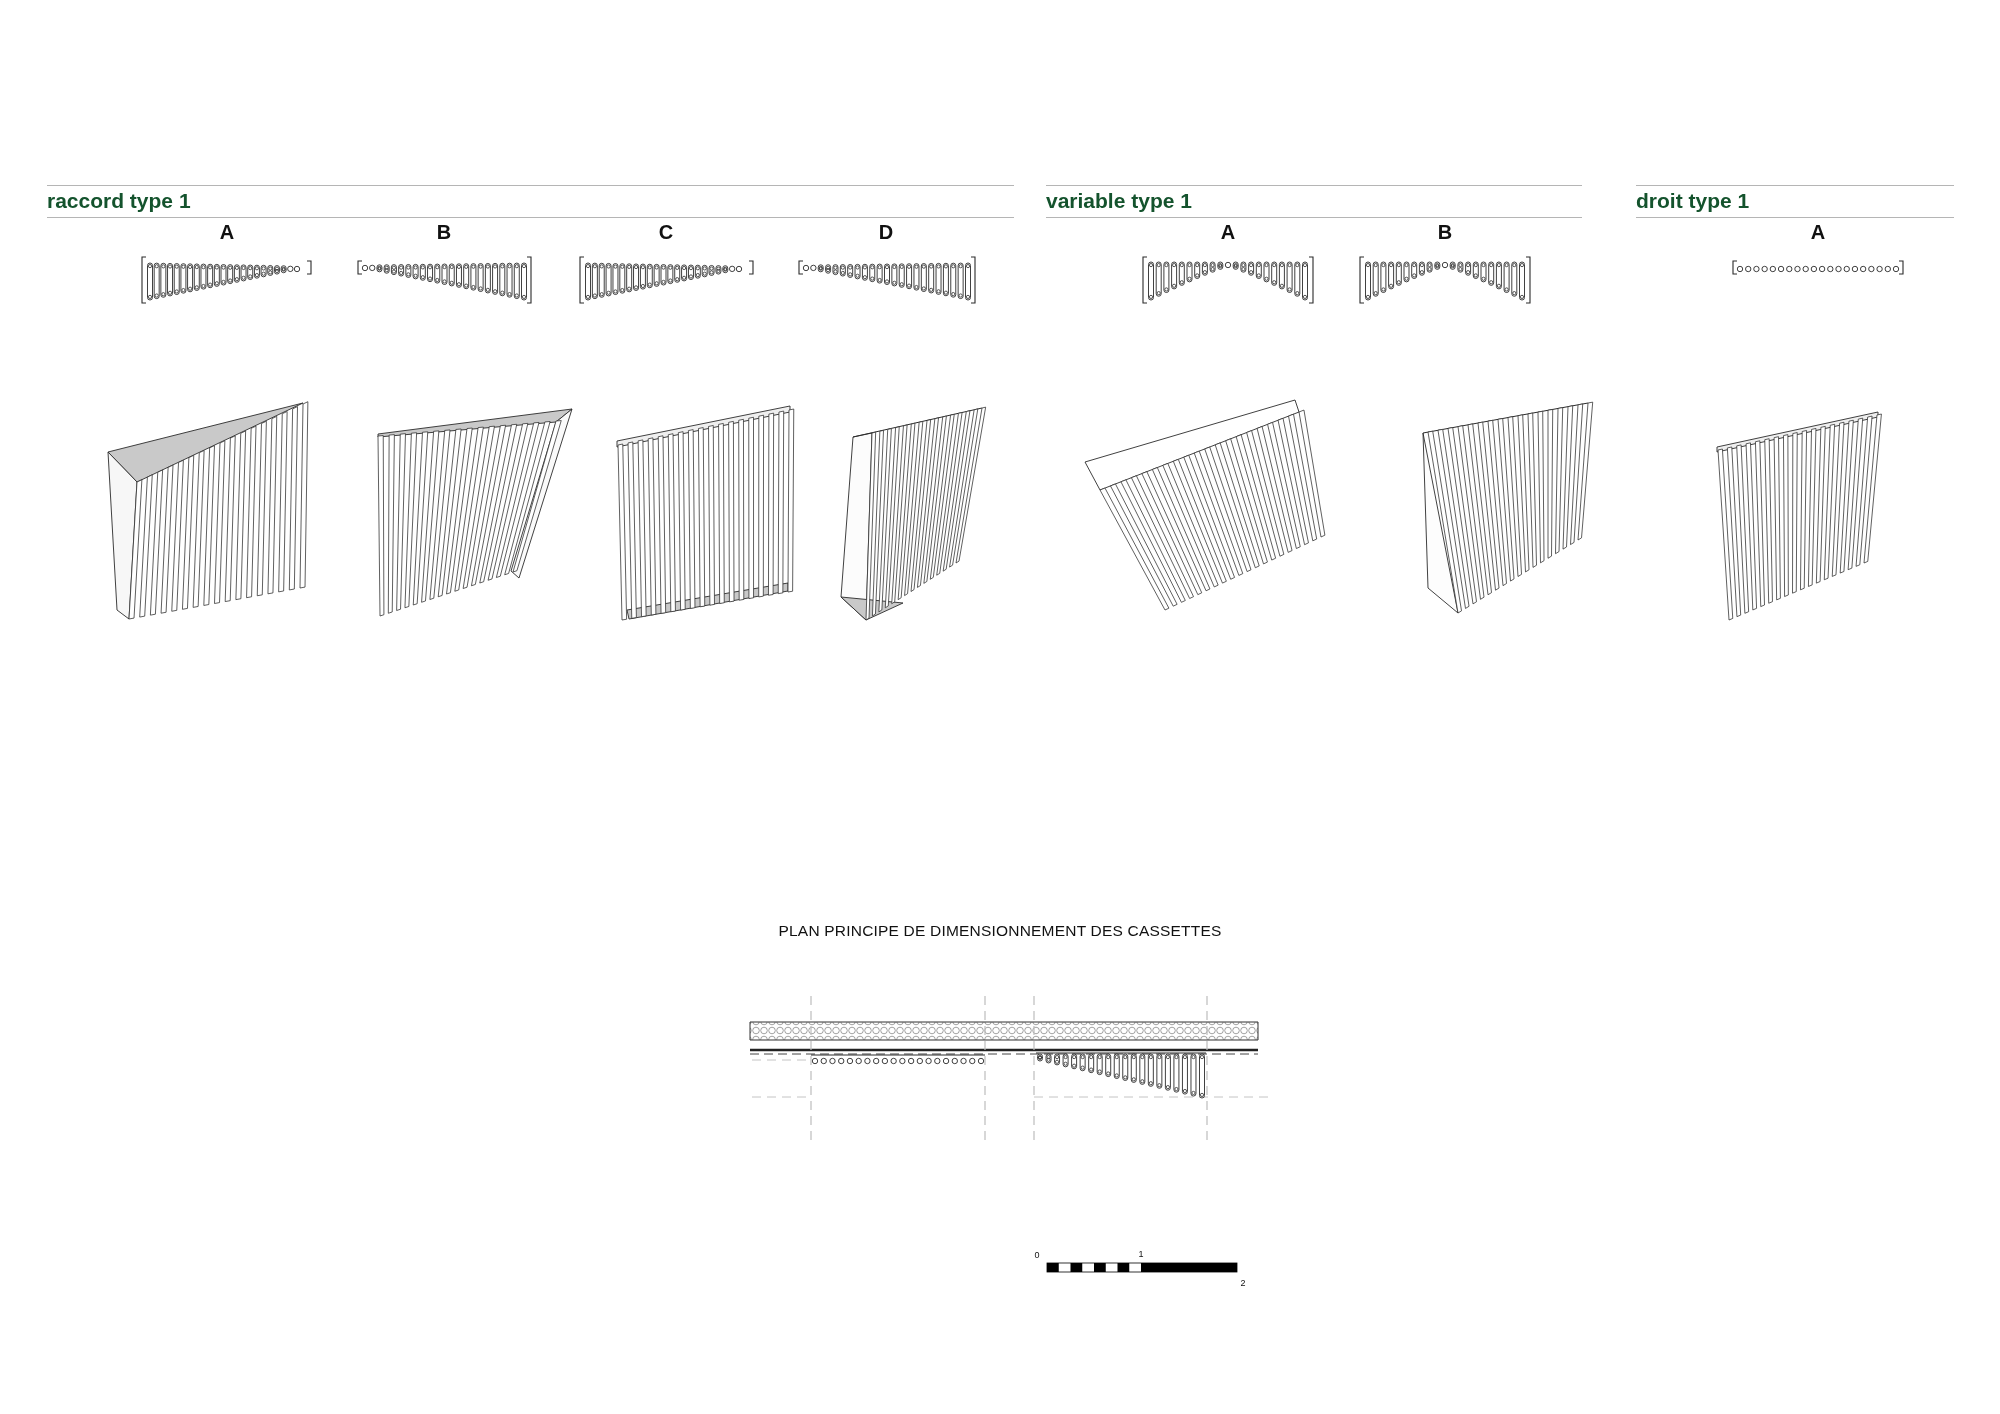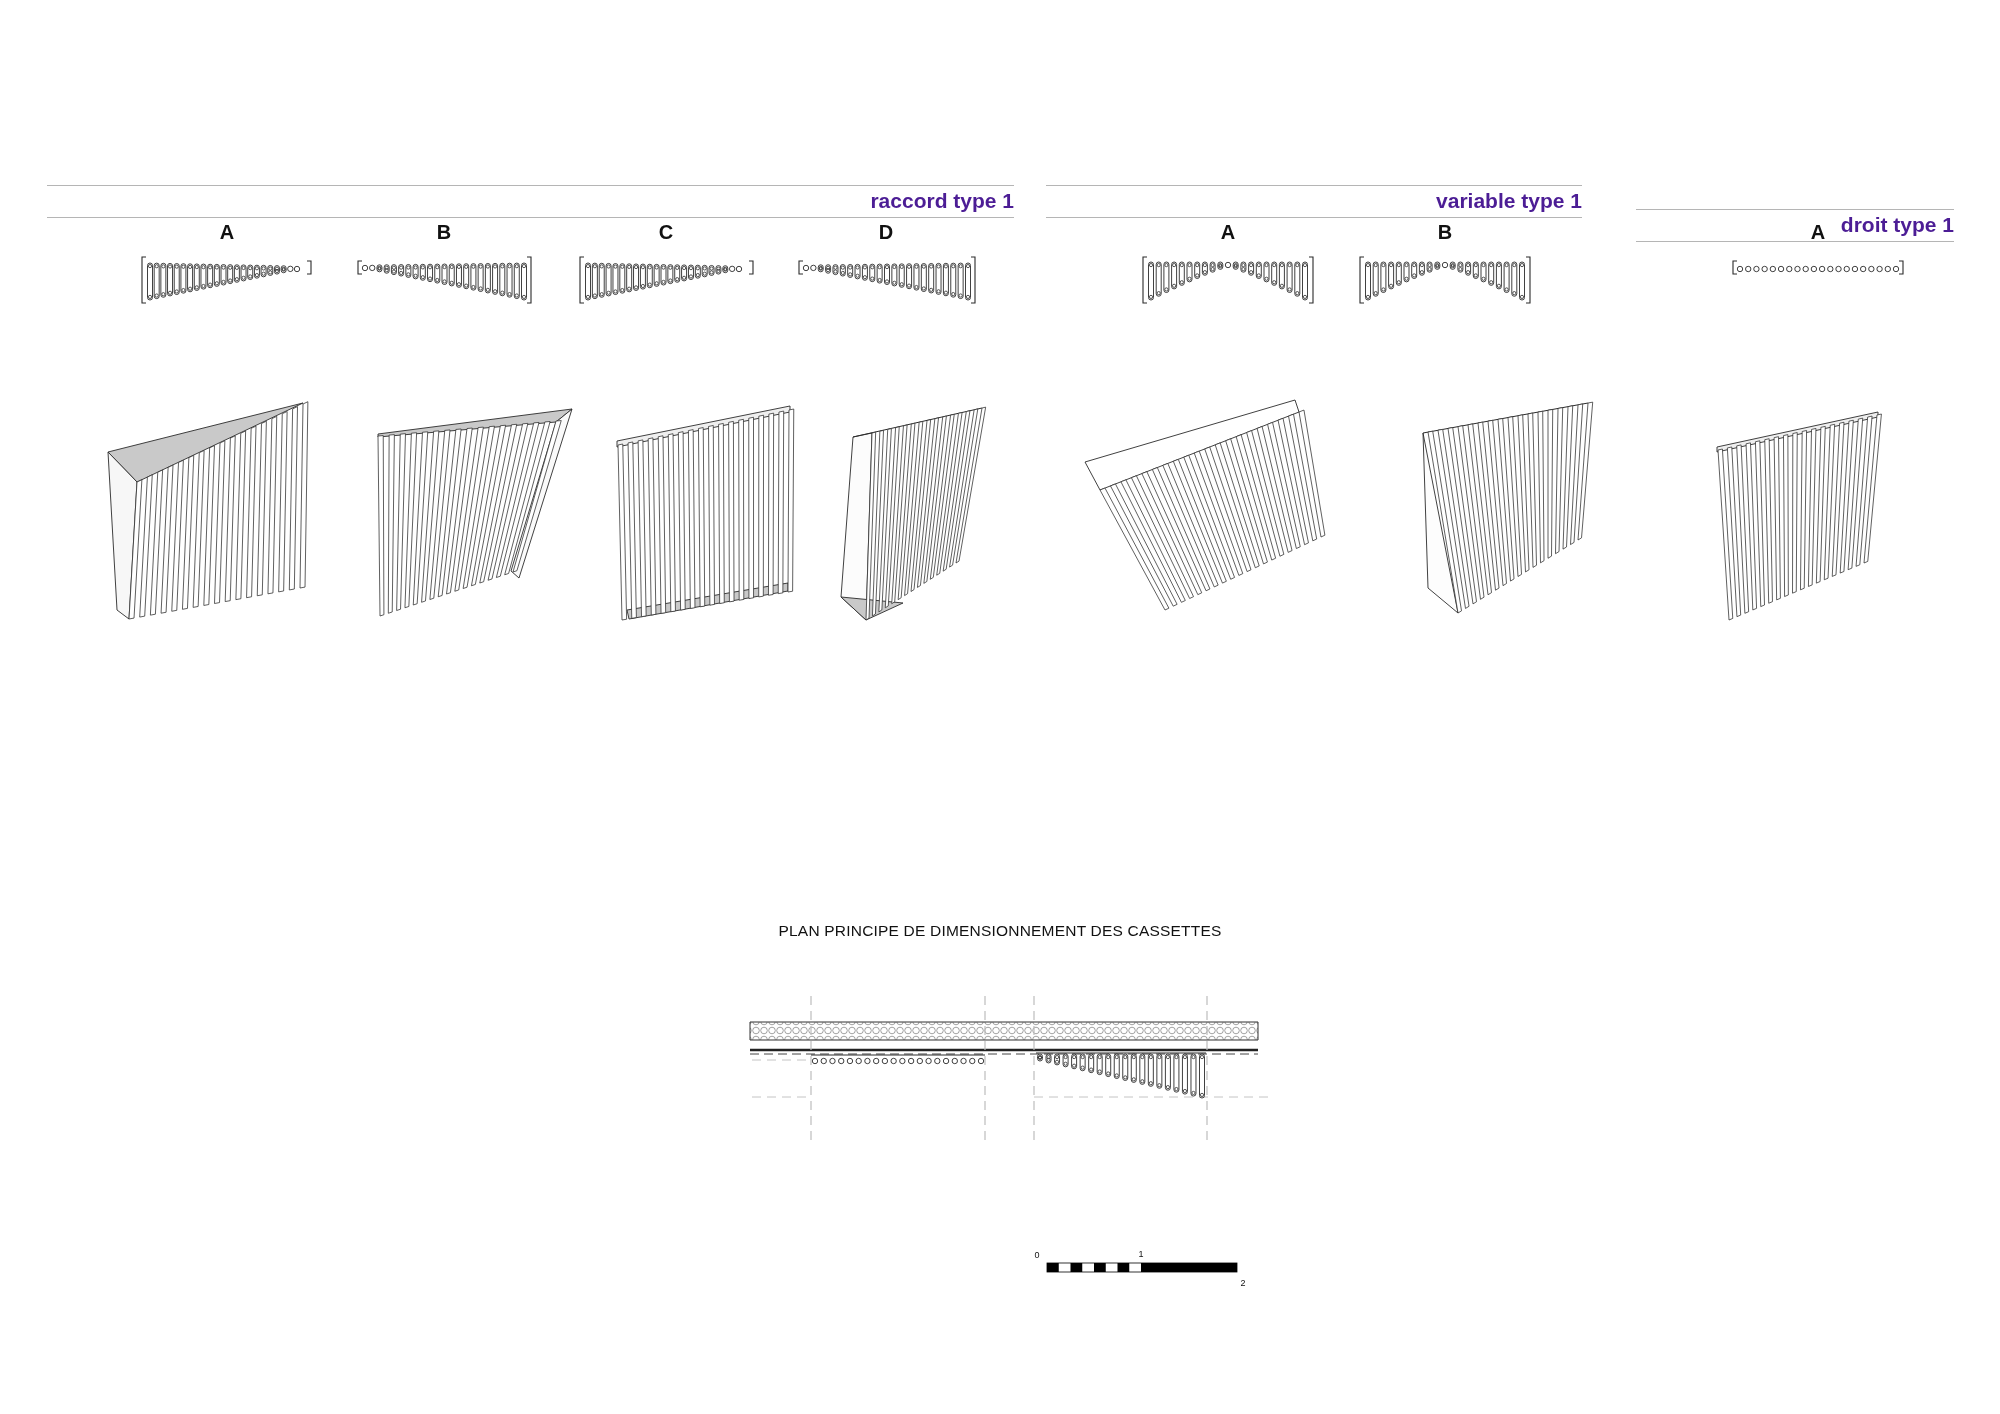--- a/index.html
+++ b/index.html
@@ -1,21 +1,21 @@
 <!DOCTYPE html>
 <html><head>
 <meta charset="utf-8">
 <style>
   html,body{margin:0;padding:0;background:#fff;}
   #canvas{position:relative;width:2000px;height:1414px;background:#ffffff;
           font-family:"Liberation Sans",sans-serif;overflow:hidden;}
   .section-header{position:absolute;}
   .section-header .rule{height:0;border-top:1px solid #b5b5b5;}
-  .section-header .sec-title{text-align:right;font-weight:bold;font-size:21px;
-          color:#4c1d95;line-height:26px;padding:2px 0 3px 0;white-space:nowrap;}
+  .section-header .sec-title{text-align:left;font-weight:bold;font-size:21px;
+          color:#14532d;line-height:26px;padding:2px 0 3px 0;white-space:nowrap;}
   .variant-label{position:absolute;top:221px;transform:translateX(-50%);
           font-weight:bold;font-size:20px;color:#111;}
   #drawing{position:absolute;left:0;top:0;}
   .plan-title{position:absolute;left:1000px;top:922px;transform:translateX(-50%);
           font-weight:normal;font-size:15.5px;letter-spacing:.2px;color:#111;white-space:nowrap;}
 </style>
 </head>
 <body>
 
 <div id="canvas">
@@ -728,19 +728,19 @@
     <div class="variant-label" style="left: 444px;">B</div>
     <div class="variant-label" style="left: 666px;">C</div>
     <div class="variant-label" style="left: 886px;">D</div>
     <div class="section-header" style="left: 1046px; top: 185px; width: 536px;">
       <div class="rule"></div>
       <div class="sec-title">variable type 1</div>
       <div class="rule"></div>
     </div>
     <div class="variant-label" style="left: 1228px;">A</div>
     <div class="variant-label" style="left: 1445px;">B</div>
-    <div class="section-header" style="left: 1636px; top: 185px; width: 318px; margin-top: 24px;">
+    <div class="section-header" style="left: 1636px; top: 185px; width: 318px;">
       <div class="rule"></div>
       <div class="sec-title">droit type 1</div>
       <div class="rule"></div>
     </div>
     <div class="variant-label" style="left: 1818px;">A</div>
   </div>
 
 </body></html>

